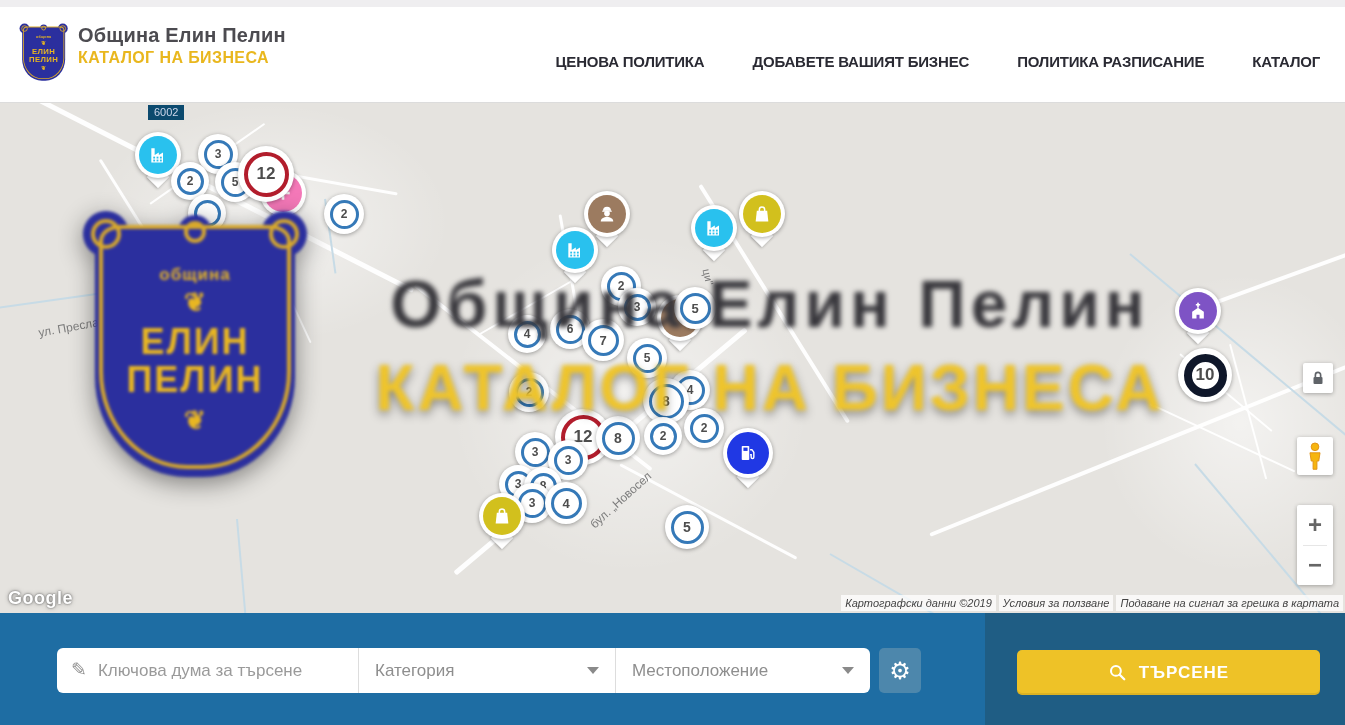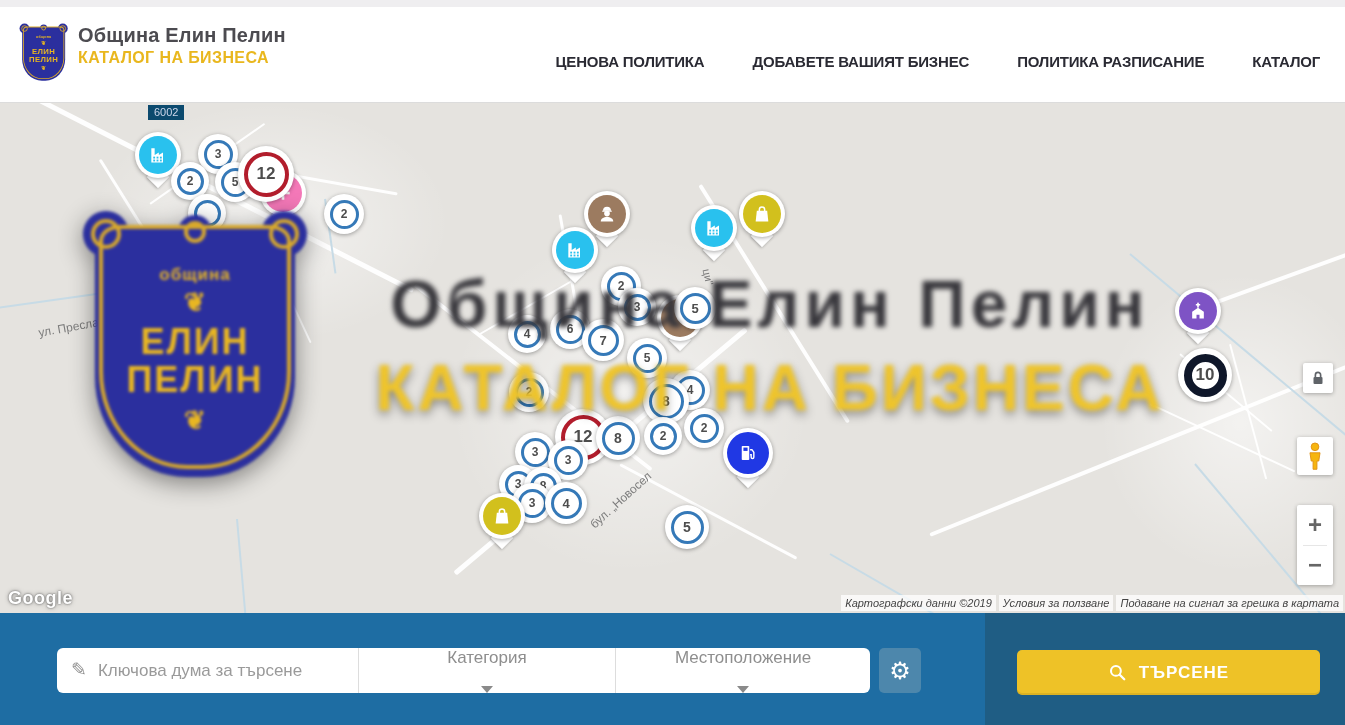--- a/index.html
+++ b/index.html
@@ -68,21 +68,21 @@
   .pegman-btn { left:1297px; top:334px; width:36px; height:38px; }
   .zoomctl { position:absolute; left:1297px; top:402px; width:36px; height:80px; background:#fff; box-shadow:0 1px 4px rgba(0,0,0,0.3); border-radius:2px; z-index:10; display:flex; flex-direction:column; }
   .zoomctl .zbtn { flex:1; display:flex; align-items:center; justify-content:center; font-size:24px; font-weight:bold; color:#666; cursor:pointer; }
   .zoomctl .zdiv { height:1px; background:#e6e6e6; margin:0 6px; }
 
   
   .searchbar { position:relative; width:1345px; height:112px; background:#1e6da3; display:flex; }
   .search-left { position:relative; width:985px; height:112px; }
   .fieldbar { position:absolute; left:57px; top:35px; width:813px; height:45px; background:#fff; border-radius:6px; display:flex; align-items:stretch; }
   .fld { display:flex; align-items:center; cursor:pointer; position:relative; }
-  .fld + .fld { border-left:1px solid #ddd;flex-direction:column; }
+  .fld + .fld { border-left:1px solid #ddd; }
   .fld-keyword { width:301px; padding-left:14px; }
   .fld-keyword .pencil { color:#8f8f8f; font-size:19px; margin-right:11px; transform:translateY(-1px); }
   .fld-keyword input { border:none; outline:none; flex:1; font-size:17px; color:#737373; font-family:"Liberation Sans", sans-serif; background:transparent; }
   .fld-keyword input::placeholder { color:#9a9a9a; }
   .fld-select { justify-content:space-between; padding:0 16px; }
   .fld-category { width:257px; }
   .fld-location { width:255px; border-radius:0 6px 6px 0; }
   .fld-select .sel-text { font-size:17px; color:#8e8e8e; }
   .caret { width:0; height:0; border-left:6px solid transparent; border-right:6px solid transparent; border-top:7px solid #8a8a8a; }
   .gear-btn { position:absolute; left:879px; top:35px; width:42px; height:45px; background:#4d87ac; border-radius:5px; display:flex; align-items:center; justify-content:center; cursor:pointer; }

